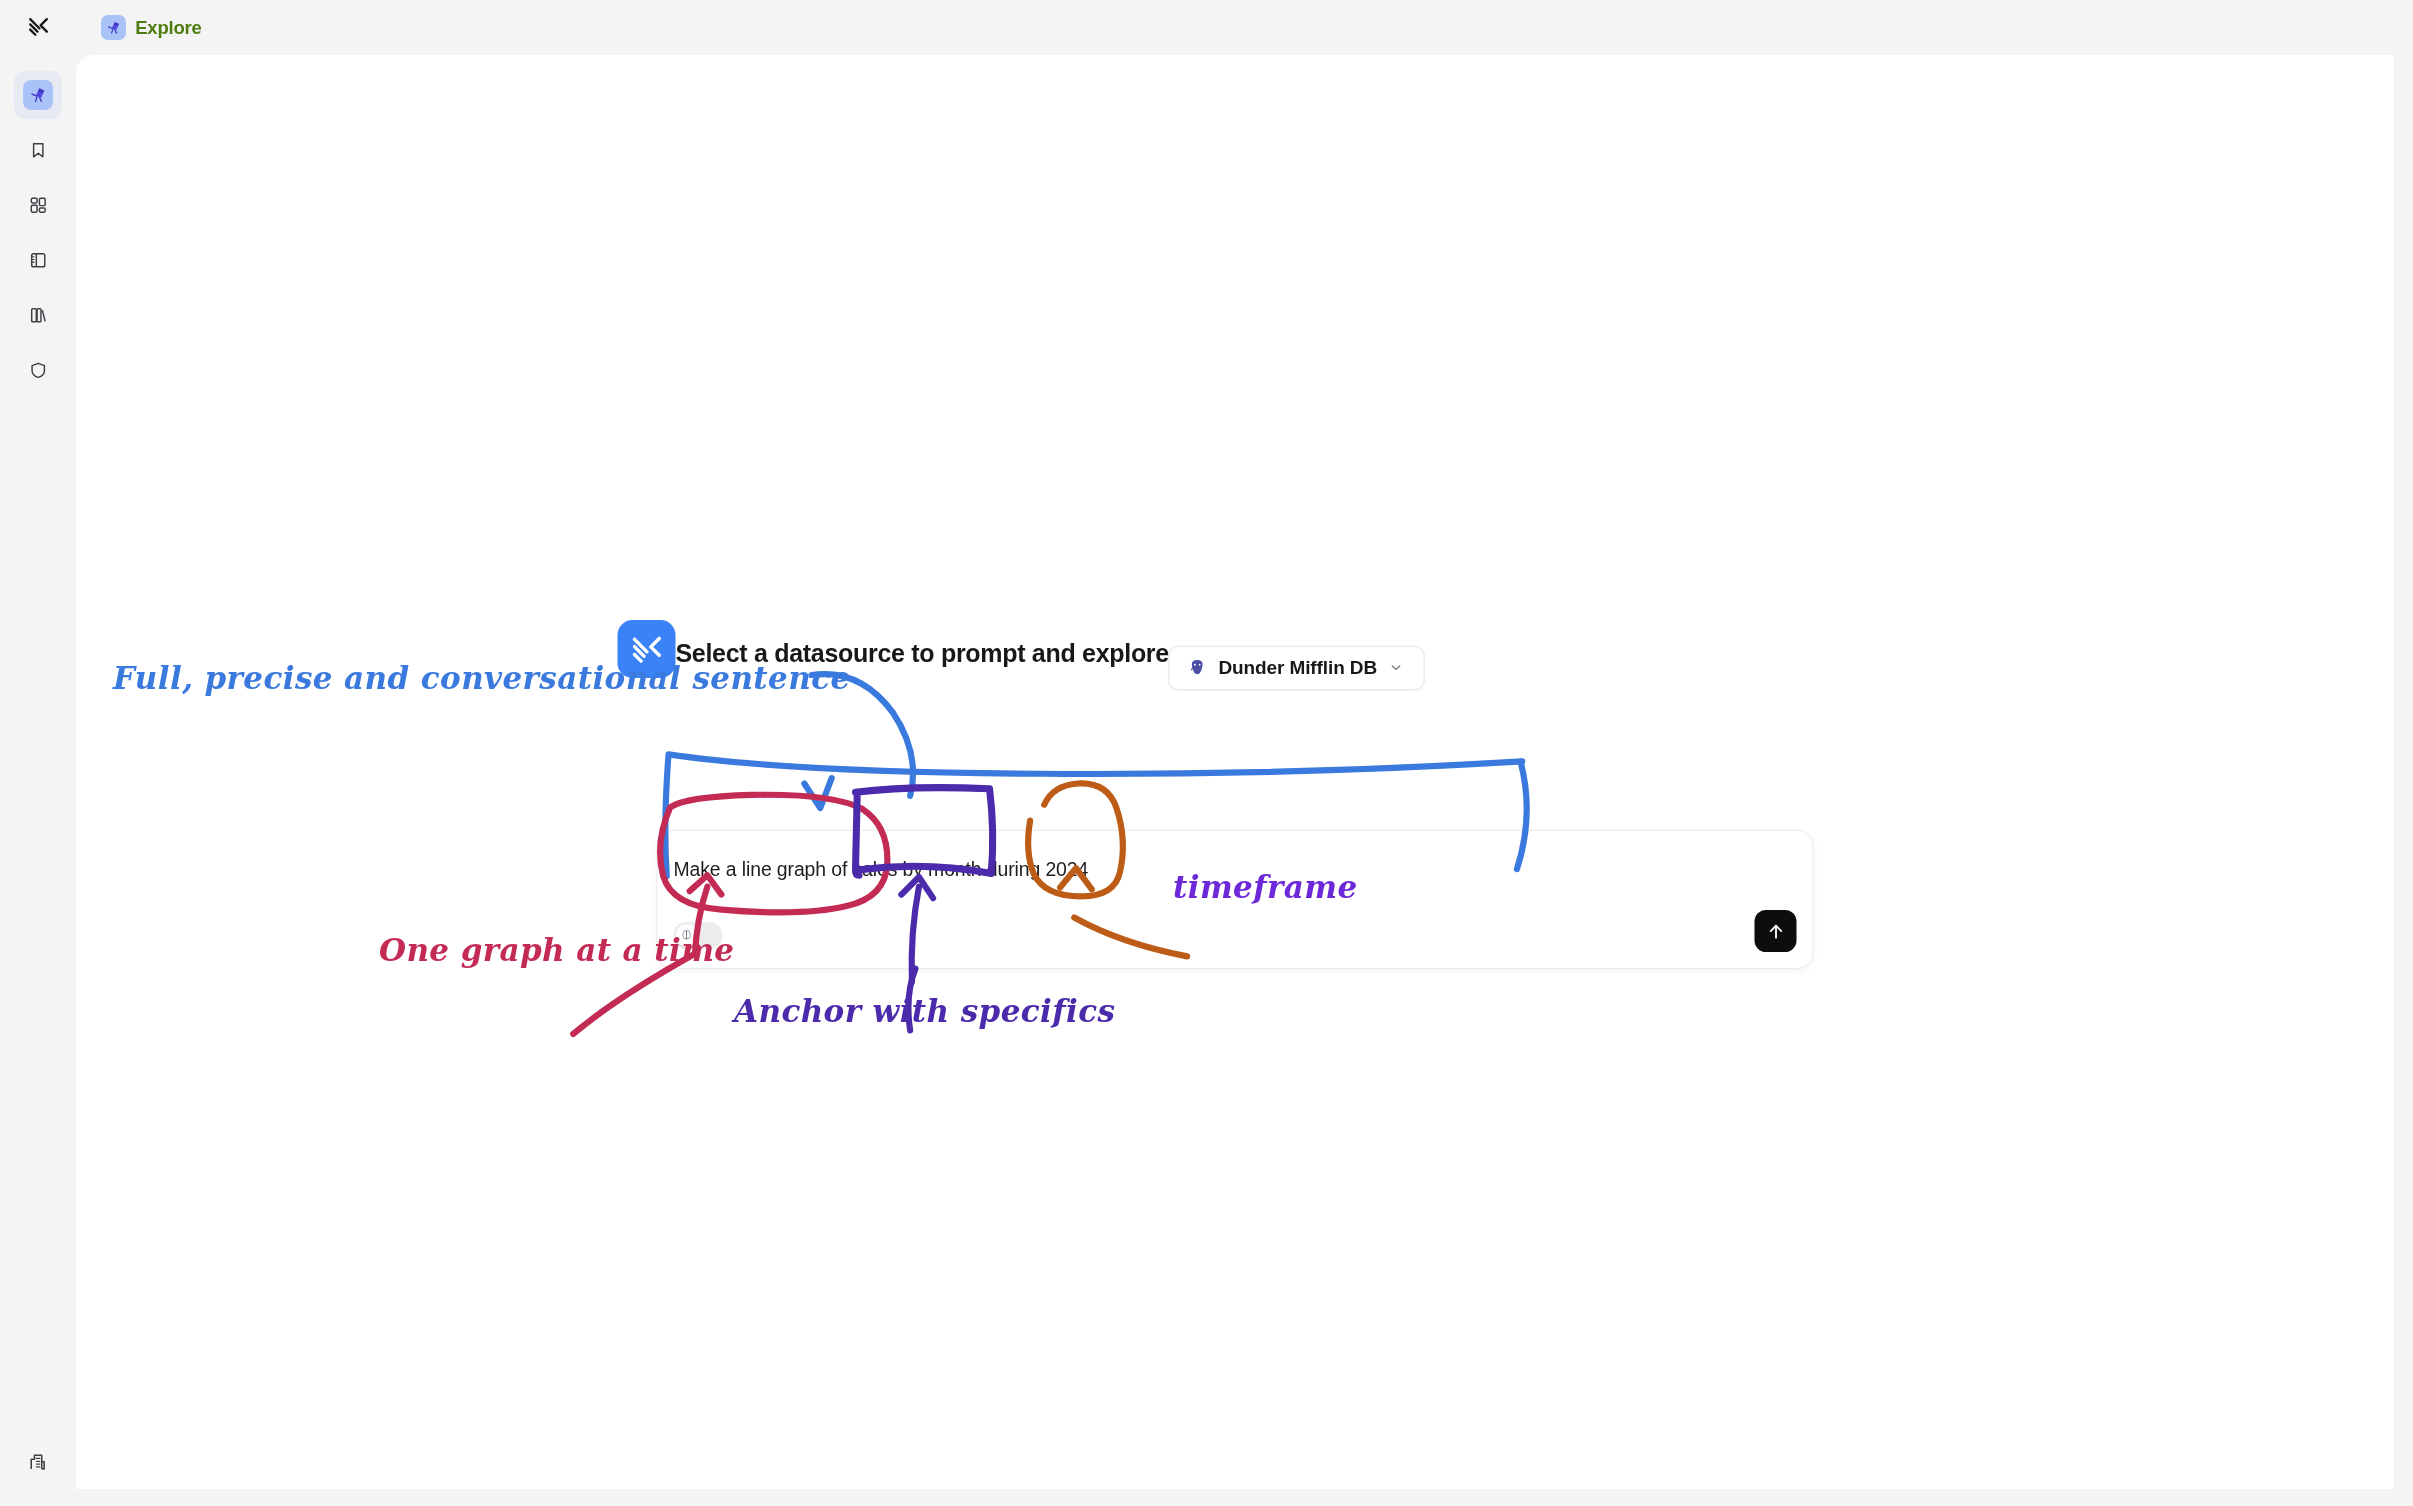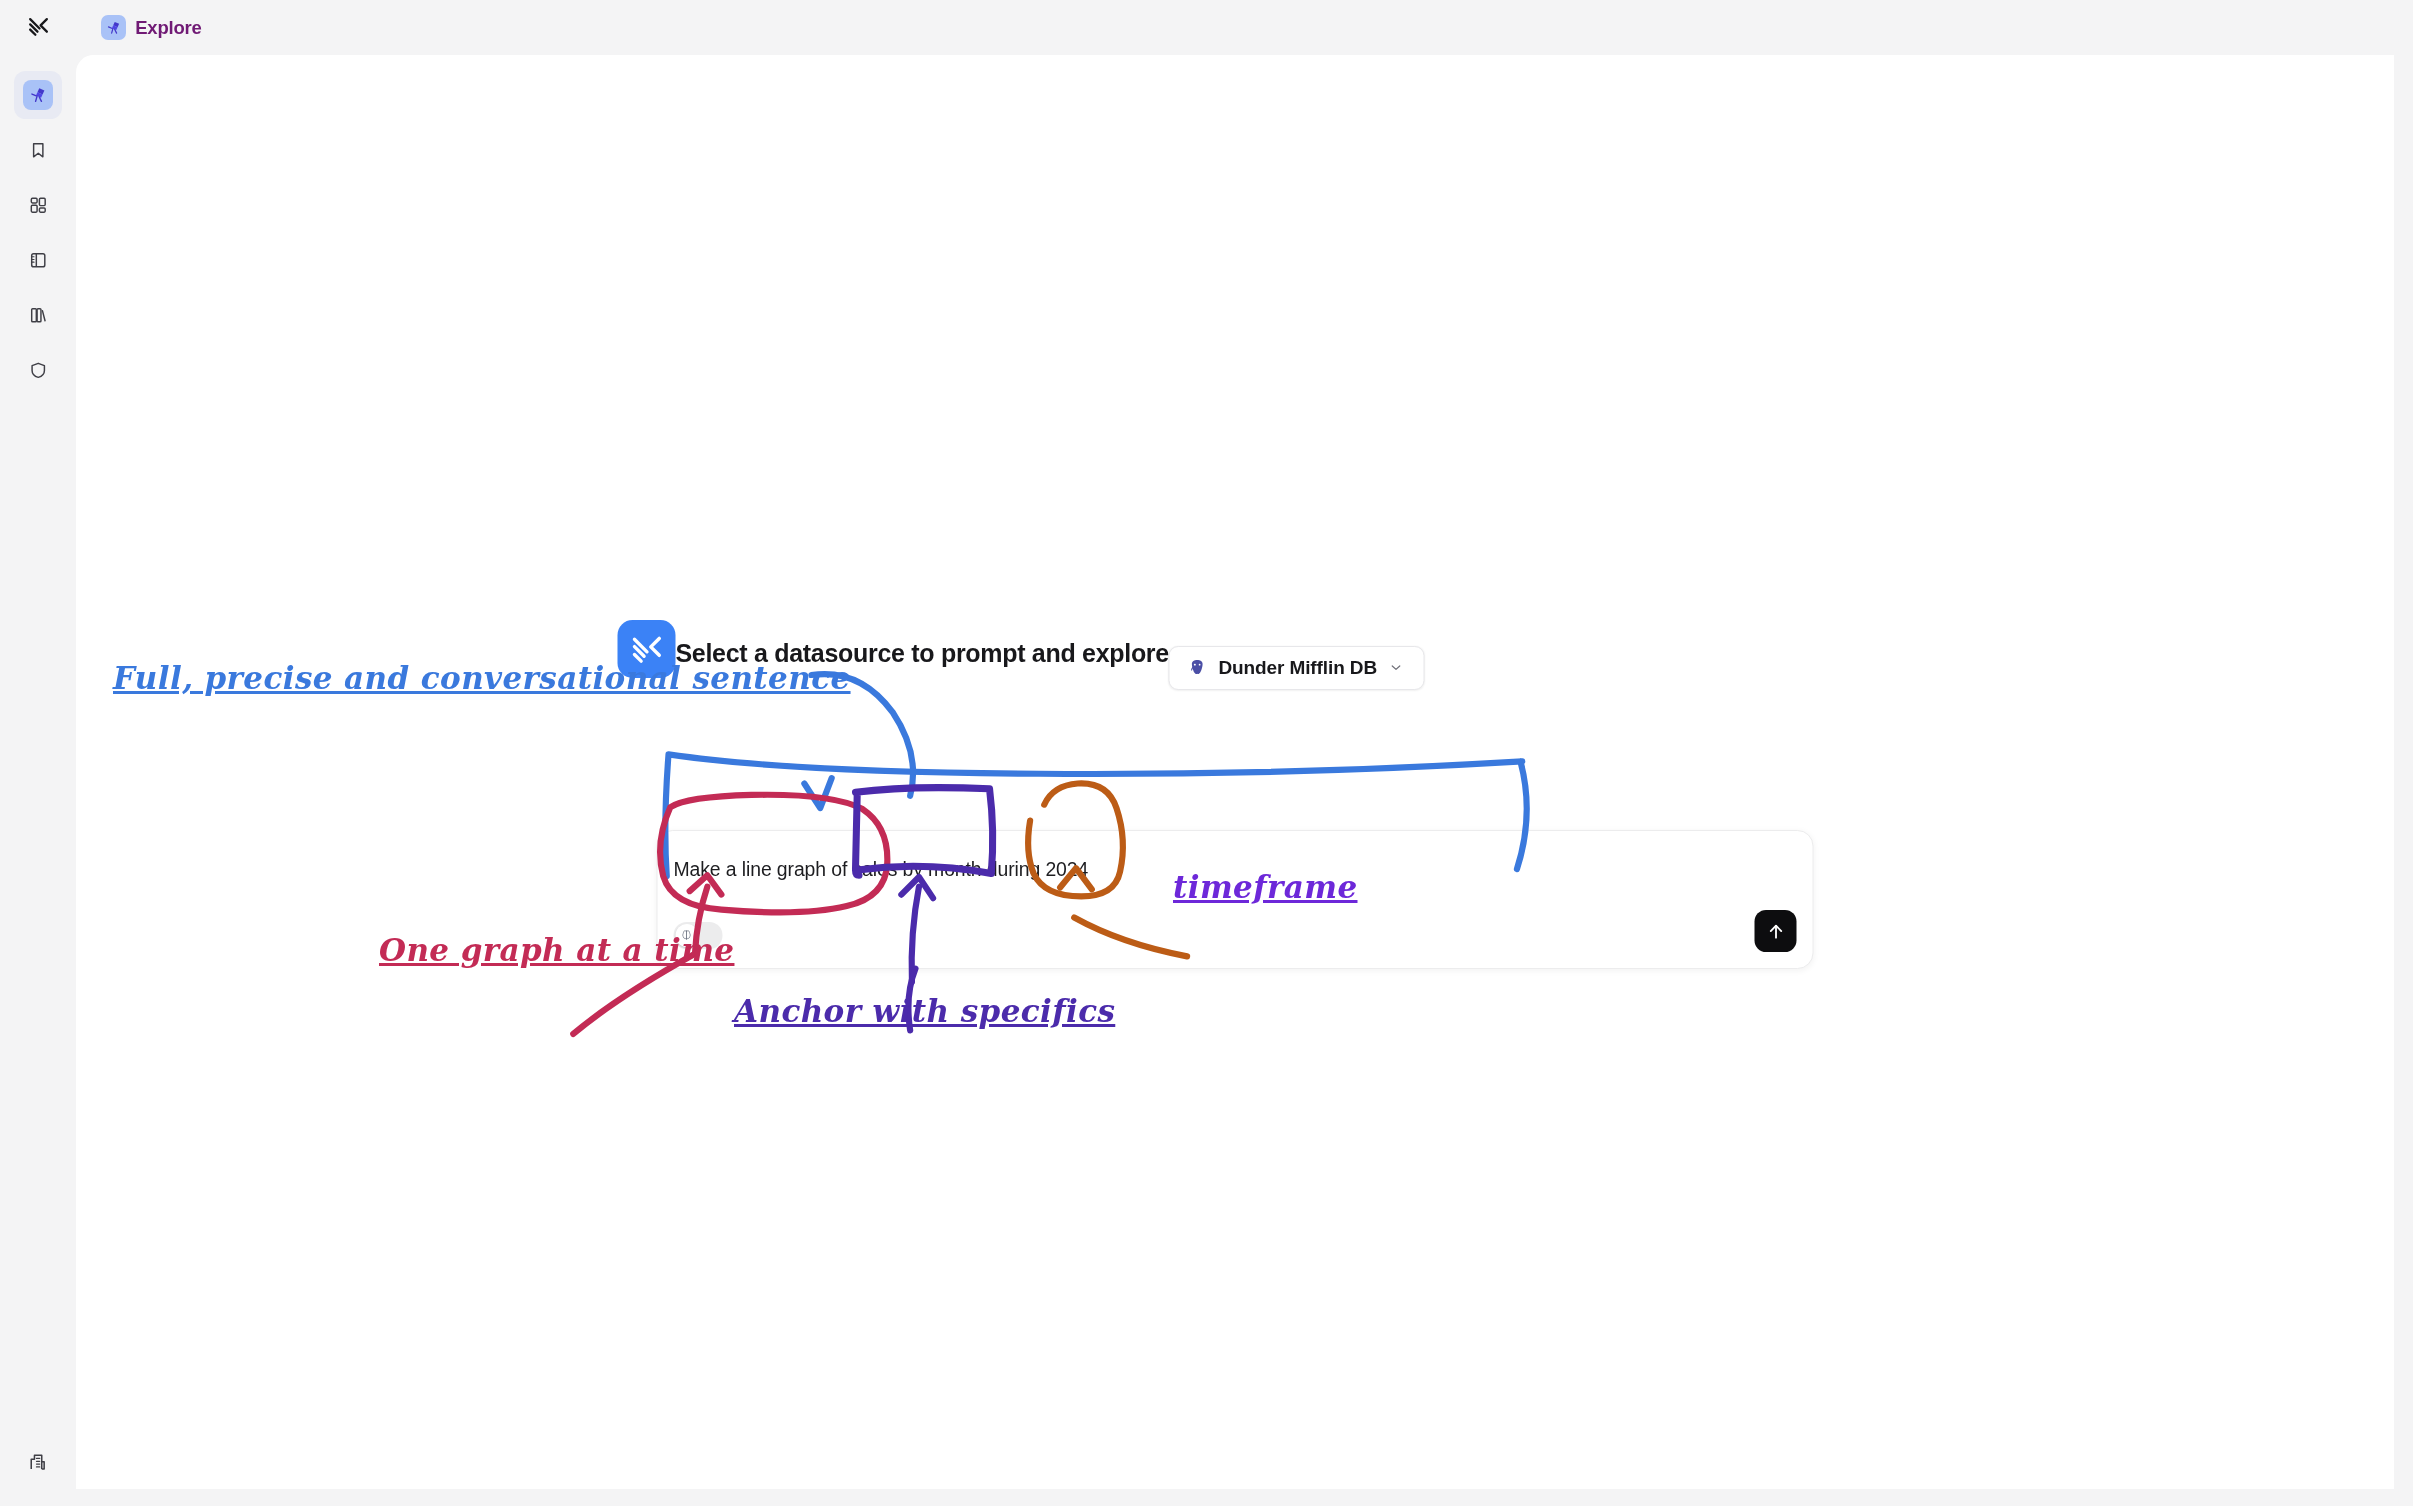--- a/index.html
+++ b/index.html
@@ -25,21 +25,21 @@
     position: absolute; left: 97px; top: 10.6px;
     height: 34px; display: flex; align-items: center; gap: 9.7px;
     padding: 0 10.6px 0 3.5px; border-radius: 8px;
   }
   .tab-icon-badge {
     width: 25px; height: 25px; border-radius: 7px;
     background: #a9c2f7;
     display: flex; align-items: center; justify-content: center;
   }
   #tab-explore .tab-label {
-    font-size: 18.5px; font-weight: 700; color: #701a75; letter-spacing: -0.2px;
+    font-size: 18.5px; font-weight: 700; color: #4d7c0f; letter-spacing: -0.2px;
   }
 
   
   #sidebar {
     position: absolute; left: 0; top: 55px; width: 76px; height: 1452px;
     display: flex; flex-direction: column; align-items: center;
     padding-top: 16px;
   }
   .rail-item {
     width: 48px; height: 48px; border-radius: 11.5px;
@@ -129,21 +129,20 @@
   
   #annotations {
     position: absolute; left: 0; top: 0;
     width: 2413px; height: 1507px; pointer-events: none;
   }
   .ann-text {
     position: absolute; white-space: nowrap;
     font-family: "DejaVu Serif", serif;
     font-style: italic; font-weight: 700;
     letter-spacing: 0.4px;
-    text-decoration: underline;
   }
   #ann-blue-text  { left: 113px;  top: 660px;  font-size: 31px; color: #3a79dd; }
   #ann-red-text   { left: 379px;  top: 932px; font-size: 31px; color: #c32b55; }
   #ann-purple-text{ left: 734px;  top: 993px; font-size: 31px; color: #4b2bab; }
   #ann-orange-text{ left: 1173px; top: 869px;  font-size: 31px; color: #6d28d9; }
 </style>
 </head>
 <body>
 
 <div id="topbar">

